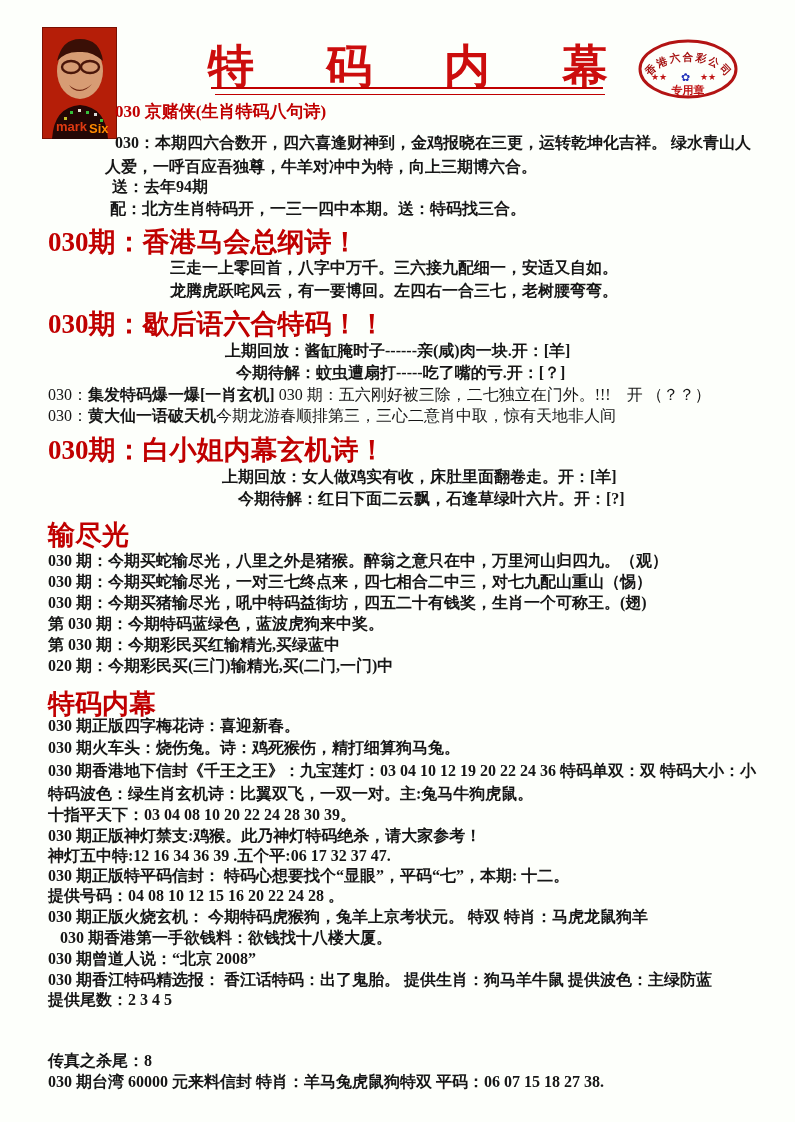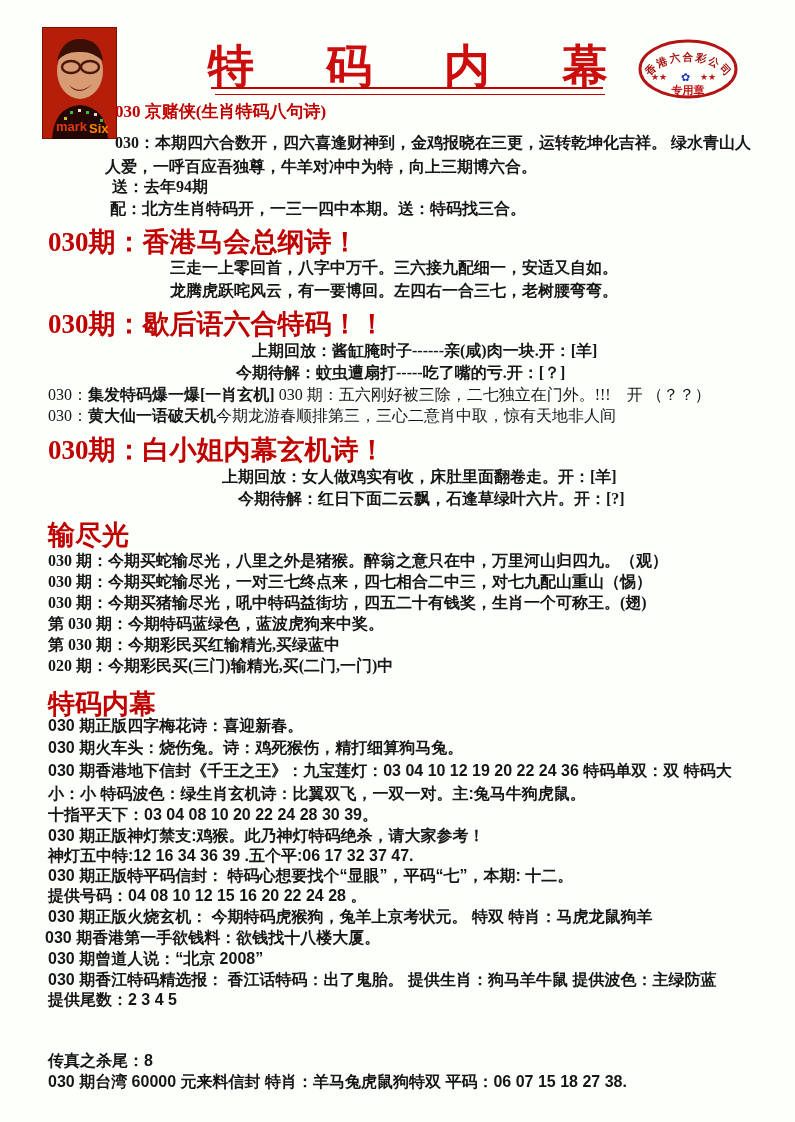--- a/index.html
+++ b/index.html
@@ -5,21 +5,21 @@
   html,body{margin:0;padding:0;}
   body{
     width:795px;height:1122px;
     background:#fdfffb;
     font-family:"Liberation Serif","DejaVu Serif",serif;
     color:#161616;
   }
   .page{position:relative;width:795px;height:1122px;overflow:hidden;background:#fdfffb;}
   .abs{position:absolute;white-space:nowrap;}
   .serif{font-family:"Liberation Serif","DejaVu Serif",serif;}
-  .sans{font-family:Liberation Sans, sans-serif;}
+  .sans{font-family:Liberation Serif, serif;}
   .body-line{font-size:16px;color:#161616;}
   .semibold{font-weight:600;}
   .bold{font-weight:bold;}
   .red-h{color:#c00000;font-weight:bold;font-size:27px;}
   .red-h-sm{color:#c00000;font-weight:bold;font-size:17px;}
   .title-row{
     left:208px;top:36px;width:400px;
     display:flex;justify-content:space-between;
     font-size:46px;font-weight:bold;color:#cc0d0d;
     font-family:"Liberation Serif","DejaVu Serif",serif;
@@ -79,21 +79,21 @@
   <div class="abs red-h-sm serif" style="left:115px;top:100px;">030 京赌侠(生肖特码八句诗)</div>
   <div class="abs body-line serif para semibold" style="left:105px;top:131px;width:652px;text-indent:10px;line-height:24px;">030：本期四六合数开，四六喜逢财神到，金鸡报晓在三更，运转乾坤化吉祥。 绿水青山人人爱，一呼百应吾独尊，牛羊对冲中为特，向上三期博六合。</div>
   <div class="abs body-line serif semibold" style="left:112px;top:177px;">送：去年94期</div>
   <div class="abs body-line serif semibold" style="left:110px;top:199px;">配：北方生肖特码开，一三一四中本期。送：特码找三合。</div>
 
   <div class="abs red-h serif" style="left:48px;top:224px;">030期：香港马会总纲诗！</div>
   <div class="abs body-line serif semibold" style="left:170px;top:258px;">三走一上零回首，八字中万千。三六接九配细一，安适又自如。</div>
   <div class="abs body-line serif semibold" style="left:170px;top:281px;">龙腾虎跃咤风云，有一要博回。左四右一合三七，老树腰弯弯。</div>
 
   <div class="abs red-h serif" style="left:48px;top:306px;">030期：歇后语六合特码！！</div>
-  <div class="abs body-line serif semibold" style="left:225px;top:341px;margin-left:27px;">上期回放：酱缸腌时子------亲(咸)肉一块.开：[羊]</div>
+  <div class="abs body-line serif semibold" style="left:225px;top:341px;">上期回放：酱缸腌时子------亲(咸)肉一块.开：[羊]</div>
   <div class="abs body-line serif semibold" style="left:236px;top:363px;">今期待解：蚊虫遭扇打-----吃了嘴的亏.开：[？]</div>
   <div class="abs body-line serif" style="left:48px;top:385px;">
     <span>030：</span><span class="bold">集发特码爆一爆[一肖玄机]</span><span> 030 期：五六刚好被三除，二七独立在门外。!!!　开 （？？）</span>
   </div>
   <div class="abs body-line serif" style="left:48px;top:406px;">
     <span>030：</span><span class="bold">黄大仙一语破天机</span><span>今期龙游春顺排第三，三心二意肖中取，惊有天地非人间</span>
   </div>
 
   <div class="abs red-h serif" style="left:48px;top:432px;">030期：白小姐内幕玄机诗！</div>
   <div class="abs body-line serif semibold" style="left:222px;top:467px;">上期回放：女人做鸡实有收，床肚里面翻卷走。开：[羊]</div>
@@ -110,20 +110,20 @@
   <div class="abs red-h sans" style="left:48px;top:686px;">特码内幕</div>
   <div class="abs body-line sans semibold" style="left:48px;top:716px;">030 期正版四字梅花诗：喜迎新春。</div>
   <div class="abs body-line sans semibold" style="left:48px;top:738px;">030 期火车头：烧伤兔。诗：鸡死猴伤，精打细算狗马兔。</div>
   <div class="abs body-line sans semibold para" style="left:48px;top:759px;width:712px;line-height:23px;">030 期香港地下信封《千王之王》：九宝莲灯：03 04 10 12 19 20 22 24 36 特码单双：双 特码大小：小 特码波色：绿生肖玄机诗：比翼双飞，一双一对。主:兔马牛狗虎鼠。</div>
   <div class="abs body-line sans semibold" style="left:48px;top:805px;">十指平天下：03 04 08 10 20 22 24 28 30 39。</div>
   <div class="abs body-line sans semibold" style="left:48px;top:826px;">030 期正版神灯禁支:鸡猴。此乃神灯特码绝杀，请大家参考！</div>
   <div class="abs body-line sans semibold" style="left:48px;top:846px;">神灯五中特:12 16 34 36 39 .五个平:06 17 32 37 47.</div>
   <div class="abs body-line sans semibold" style="left:48px;top:866px;">030 期正版特平码信封： 特码心想要找个“显眼”，平码“七”，本期: 十二。</div>
   <div class="abs body-line sans semibold" style="left:48px;top:886px;">提供号码：04 08 10 12 15 16 20 22 24 28 。</div>
   <div class="abs body-line sans semibold" style="left:48px;top:907px;">030 期正版火烧玄机： 今期特码虎猴狗，兔羊上京考状元。 特双 特肖：马虎龙鼠狗羊</div>
-  <div class="abs body-line sans semibold" style="left:45px;top:928px;">030 期香港第一手欲钱料：欲钱找十八楼大厦。</div>
+  <div class="abs body-line sans semibold" style="left:60px;top:928px;">030 期香港第一手欲钱料：欲钱找十八楼大厦。</div>
   <div class="abs body-line sans semibold" style="left:48px;top:949px;">030 期曾道人说：“北京 2008”</div>
   <div class="abs body-line sans semibold" style="left:48px;top:970px;">030 期香江特码精选报： 香江话特码：出了鬼胎。 提供生肖：狗马羊牛鼠 提供波色：主绿防蓝</div>
   <div class="abs body-line sans semibold" style="left:48px;top:990px;">提供尾数：2 3 4 5</div>
   <div class="abs body-line sans semibold" style="left:48px;top:1051px;">传真之杀尾：8</div>
   <div class="abs body-line sans semibold" style="left:48px;top:1072px;">030 期台湾 60000 元来料信封 特肖：羊马兔虎鼠狗特双 平码：06 07 15 18 27 38.</div>
 
 </div>
 
 </body></html>

